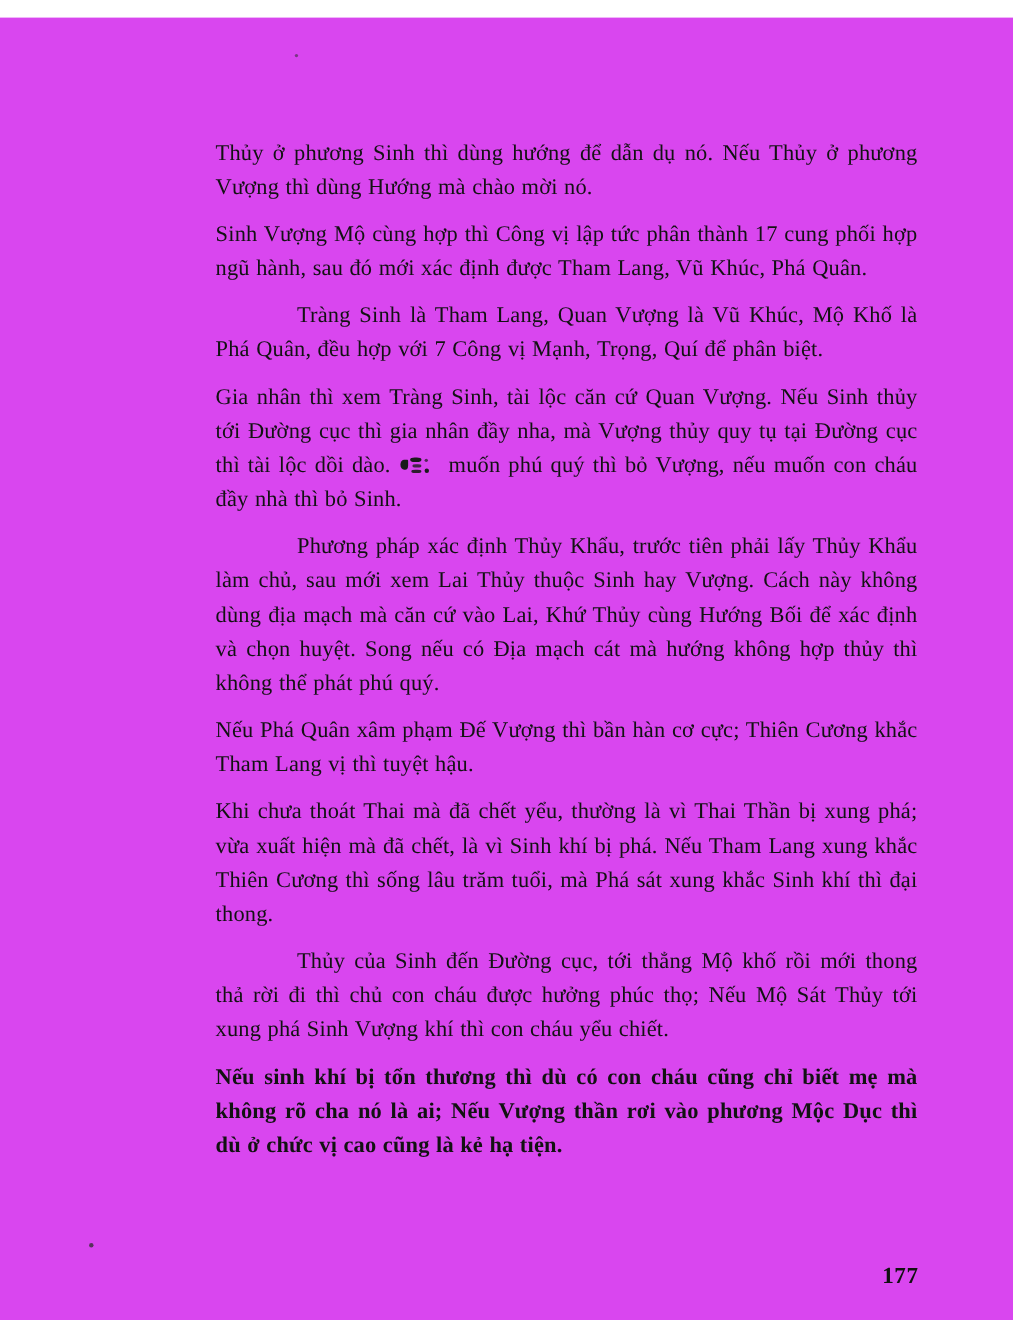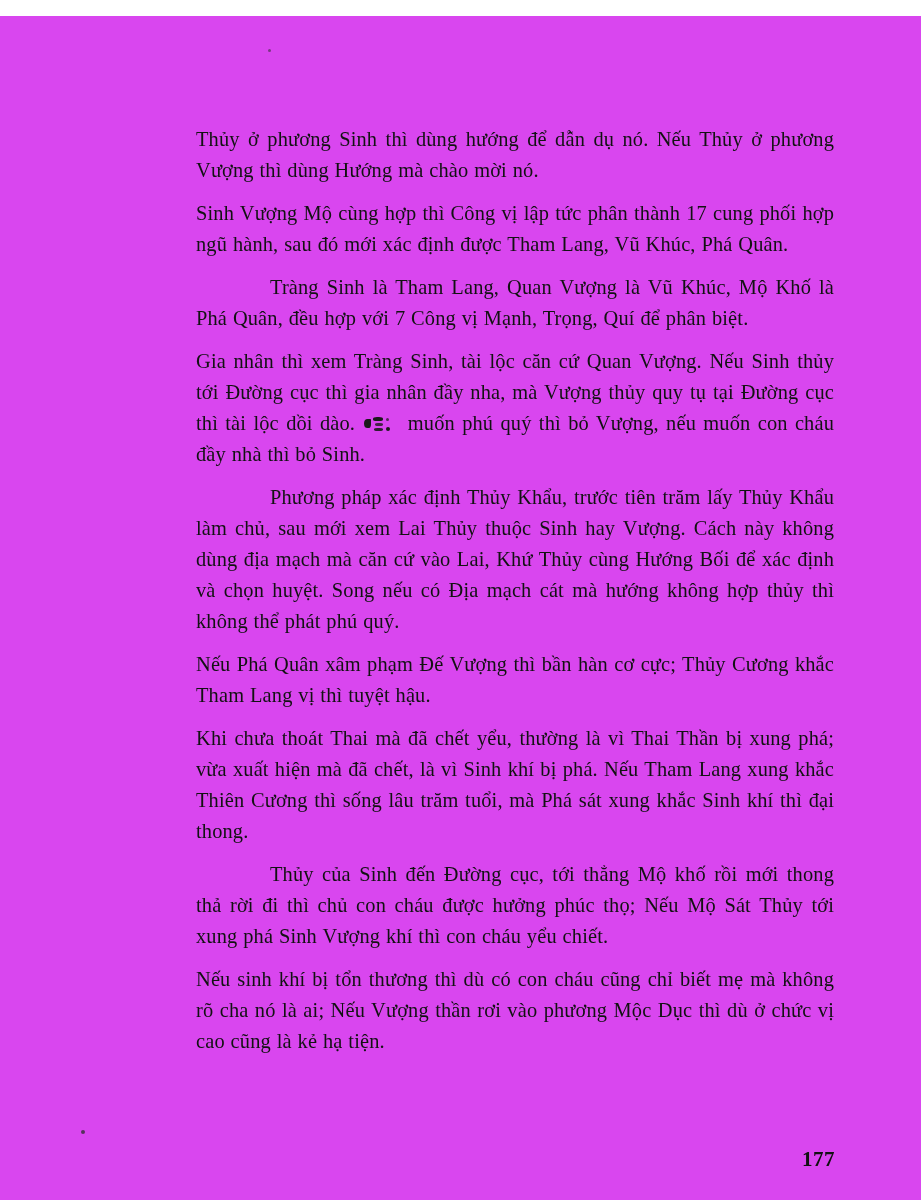--- a/index.html
+++ b/index.html
@@ -62,20 +62,21 @@
     line-height: 31px;
     color: #121212;
     text-align: justify;
     text-justify: inter-word;
     letter-spacing: .15px;
     word-spacing: .6px;
     -webkit-font-smoothing: none;
   }
   p.para:last-child {
     margin-bottom: 0;
+    font-weight: bold;
   }
   
   p.para > span.body {
     display: inline;
   }
   p.indent {
     text-indent: 74px;
   }
   p.noindent {
     text-indent: 0;
@@ -135,25 +136,25 @@
       <span class="body">Tràng Sinh là Tham Lang, Quan Vượng là Vũ Khúc, Mộ Khố là Phá Quân, đều hợp với 7 Công vị Mạnh, Trọng, Quí để phân biệt.</span>
     </p>
 
     <p class="para noindent">
       <span class="body">Gia nhân thì xem Tràng Sinh, tài lộc căn cứ Quan Vượng. Nếu Sinh thủy tới Đường cục thì gia nhân đầy nha, mà Vượng thủy quy tụ tại Đường cục thì tài lộc dồi dào.</span>
       <span class="smudge"><i class="b1"></i><i class="b2"></i><i class="b3"></i><i class="b4"></i><i class="b5"></i><i class="b6"></i></span>
       <span class="body">muốn phú quý thì bỏ Vượng, nếu muốn con cháu đầy nhà thì bỏ Sinh.</span>
     </p>
 
     <p class="para indent">
-      <span class="body">Phương pháp xác định Thủy Khẩu, trước tiên trăm lấy Thủy Khẩu làm chủ, sau mới xem Lai Thủy thuộc Sinh hay Vượng. Cách này không dùng địa mạch mà căn cứ vào Lai, Khứ Thủy cùng Hướng Bối để xác định và chọn huyệt. Song nếu có Địa mạch cát mà hướng không hợp thủy thì không thể phát phú quý.</span>
+      <span class="body">Phương pháp xác định Thủy Khẩu, trước tiên phải lấy Thủy Khẩu làm chủ, sau mới xem Lai Thủy thuộc Sinh hay Vượng. Cách này không dùng địa mạch mà căn cứ vào Lai, Khứ Thủy cùng Hướng Bối để xác định và chọn huyệt. Song nếu có Địa mạch cát mà hướng không hợp thủy thì không thể phát phú quý.</span>
     </p>
 
     <p class="para noindent">
-      <span class="body">Nếu Phá Quân xâm phạm Đế Vượng thì bần hàn cơ cực; Thủy Cương khắc Tham Lang vị thì tuyệt hậu.</span>
+      <span class="body">Nếu Phá Quân xâm phạm Đế Vượng thì bần hàn cơ cực; Thiên Cương khắc Tham Lang vị thì tuyệt hậu.</span>
     </p>
 
 
     <p class="para noindent">
       <span class="body">Khi chưa thoát Thai mà đã chết yểu, thường là vì Thai Thần bị xung phá; vừa xuất hiện mà đã chết, là vì Sinh khí bị phá. Nếu Tham Lang xung khắc Thiên Cương thì sống lâu trăm tuổi, mà Phá sát xung khắc Sinh khí thì đại thong.</span>
     </p>
 
     <p class="para indent">
       <span class="body">Thủy của Sinh đến Đường cục, tới thẳng Mộ khố rồi mới thong thả rời đi thì chủ con cháu được hưởng phúc thọ; Nếu Mộ Sát Thủy tới xung phá Sinh Vượng khí thì con cháu yểu chiết.</span>
     </p>

